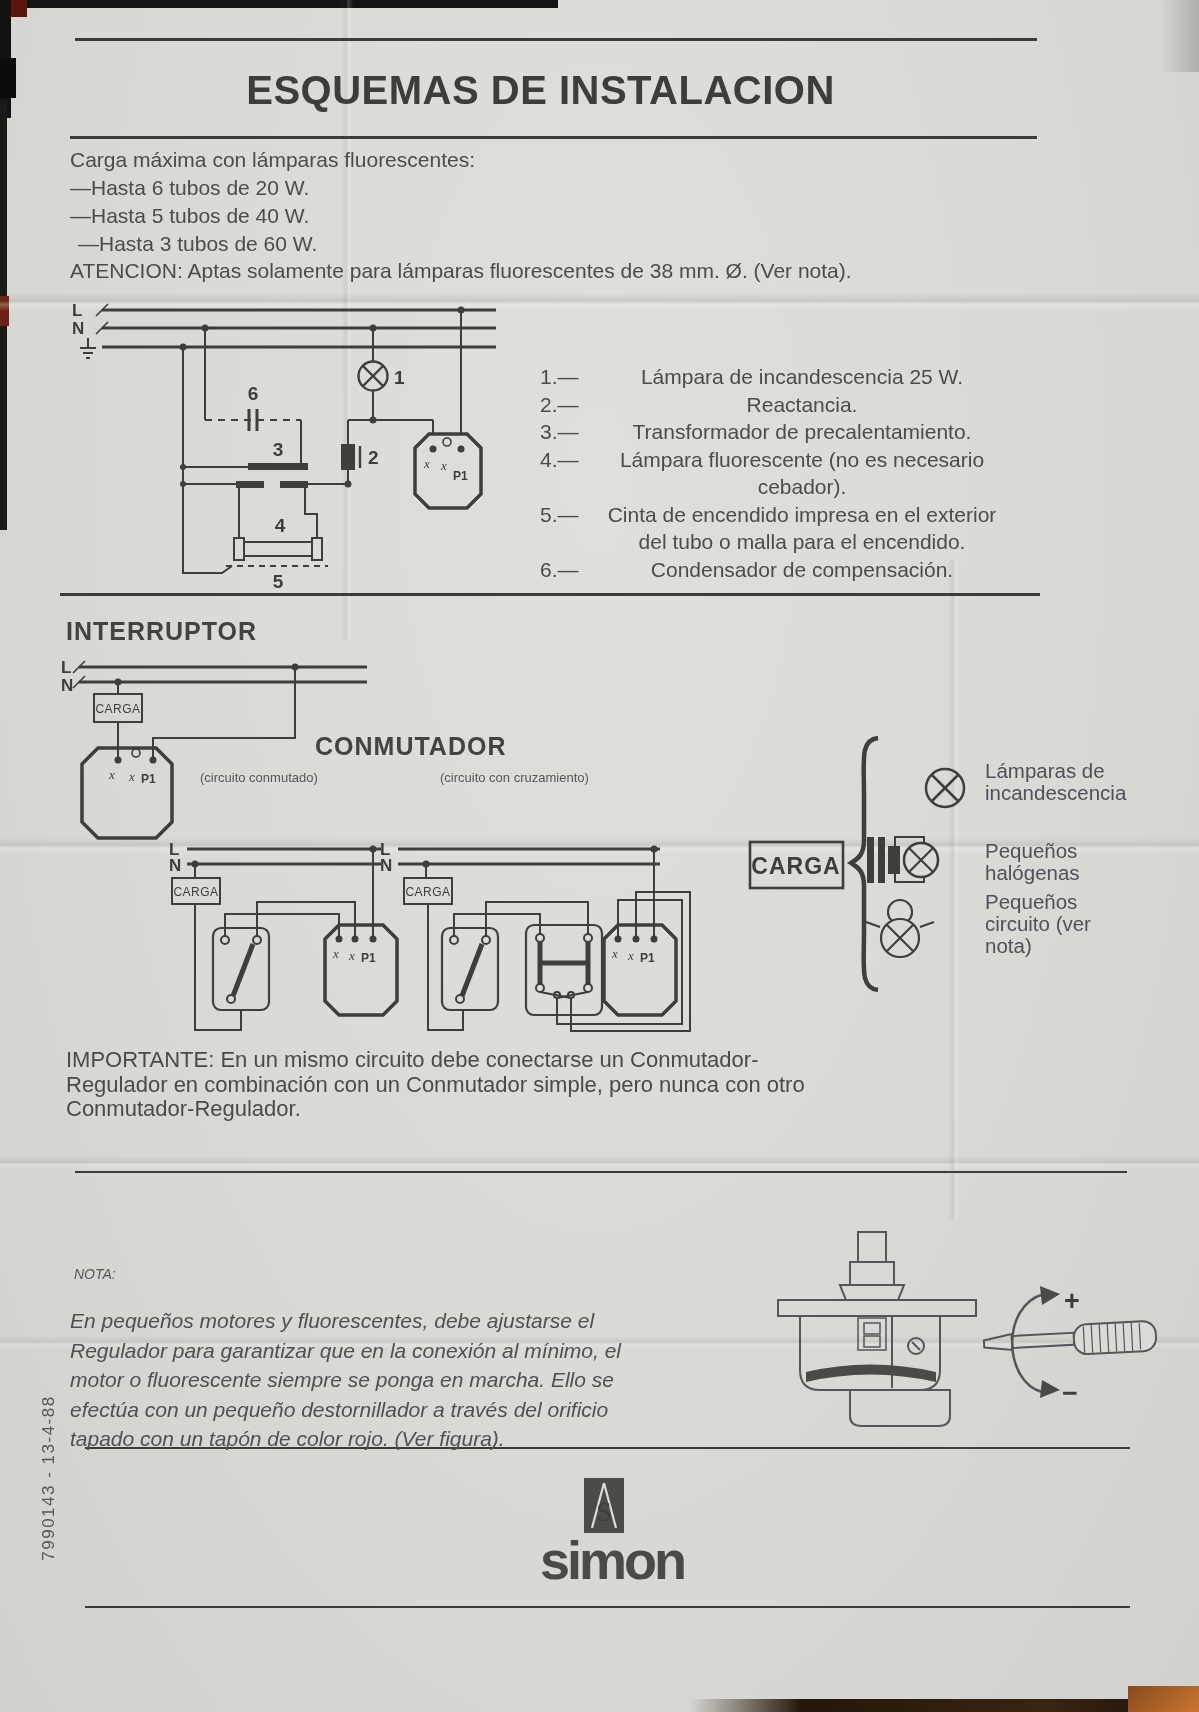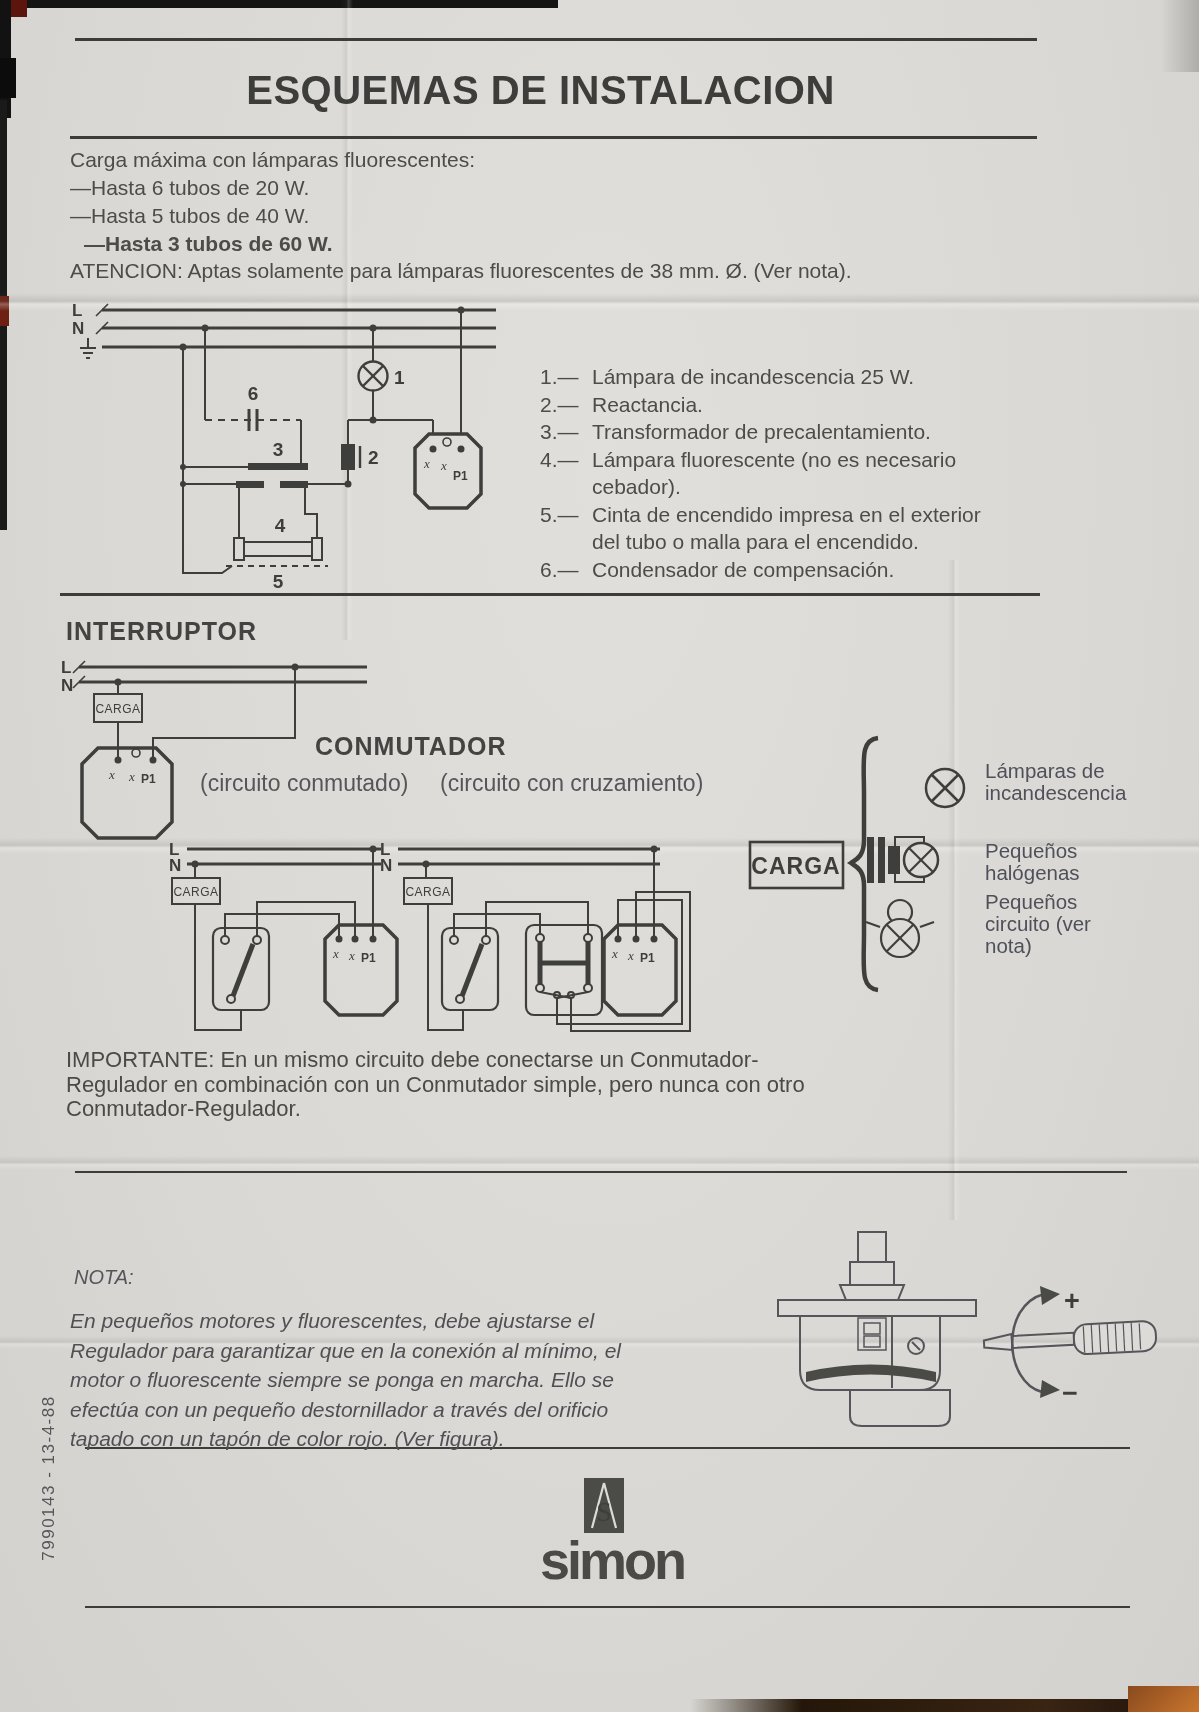--- a/index.html
+++ b/index.html
@@ -8,25 +8,25 @@
     background:radial-gradient(ellipse at 50% 28%, #e0dfdb 0%, #dad9d5 55%, #d2d1cd 100%);
     font-family:"Liberation Sans",sans-serif;color:#4a4a48;
   }
   .abs{position:absolute;}
   .rule{position:absolute;background:#3c3c3a;}
   .txt{position:absolute;font-family:"Liberation Sans",sans-serif;color:#4c4c4a;}
   .title{font-size:40px;font-weight:bold;letter-spacing:.5px;color:#3d3d3b;text-align:center;}
   .spec{font-size:21px;}
   .legend-row{display:flex;line-height:27.5px;font-size:21px;color:#4c4c4a;}
   .legend-num{width:52px;flex:0 0 52px;}
-  .legend-text{width:420px;}
+  .legend-text{width:420px;text-align:center;}
   .h1{font-size:25px;font-weight:bold;letter-spacing:1px;color:#434341;}
-  .cap{font-size:23px;color:#56565a;}
+  .cap{font-size:13px;color:#56565a;}
   .para{font-size:22px;line-height:24.5px;color:#4a4a48;}
-  .nota-h{font-style:italic;font-size:20px;color:#55555a;}
+  .nota-h{font-style:italic;font-size:14px;color:#55555a;}
   .nota-b{font-style:italic;font-size:21px;line-height:29.5px;color:#505054;margin-top:11px;}
   .loadlbl{font-size:20.5px;line-height:22px;color:#50505a;}
   .simon{font-size:54px;font-weight:900;letter-spacing:-3px;color:#4a4a46;line-height:52px;text-align:center;}
   .vcode{font-size:17px;letter-spacing:1.5px;color:#55555a;text-align:center;transform:translate(-50%,-50%) rotate(-90deg);}
   svg{position:absolute;overflow:visible;}
   svg text{font-family:"Liberation Sans",sans-serif;fill:#3e3e3c;}
   .t17{font-size:17px;font-weight:bold;}
   .t19{font-size:19px;font-weight:bold;}
   .t12{font-size:12px;font-weight:bold;}
   .t11{font-size:12px;letter-spacing:.5px;}
@@ -62,21 +62,21 @@
   <div class="rule" style="left:60px;top:593px;width:980px;height:3px;"></div>
   <div class="rule" style="left:75px;top:1171px;width:1052px;height:2px;"></div>
   <div class="rule" style="left:85px;top:1447px;width:1045px;height:2px;"></div>
   <div class="rule" style="left:85px;top:1606px;width:1045px;height:2px;"></div>
 
   <div class="txt title" style="left:58px;top:68px;width:965px;">ESQUEMAS DE INSTALACION</div>
 
   <div class="txt spec" style="left:70px;top:148px;">Carga máxima con lámparas fluorescentes:</div>
   <div class="txt spec" style="left:70px;top:176px;">—Hasta 6 tubos de 20 W.</div>
   <div class="txt spec" style="left:70px;top:204px;">—Hasta 5 tubos de 40 W.</div>
-  <div class="txt spec" style="left:84px;top:232px;font-weight:bold;">—Hasta 3 tubos de 60 W.</div>
+  <div class="txt spec" style="left:78px;top:232px;">—Hasta 3 tubos de 60 W.</div>
   <div class="txt spec" style="left:70px;top:259px;">ATENCION: Aptas solamente para lámparas fluorescentes de 38 mm. Ø. (Ver nota).</div>
 
   <svg style="left:58px;top:292px;" width="460" height="300" viewBox="0 0 460 300">
     <g stroke="#3e3e3c" fill="none" stroke-width="2">
       <text x="14" y="24" class="t17" stroke="none" fill="#3e3e3c">L</text>
       <text x="14" y="42" class="t17" stroke="none" fill="#3e3e3c">N</text>
       <g stroke-width="2">
         <line x1="30" y1="46" x2="30" y2="56"></line>
           <line x1="22" y1="56" x2="38" y2="56"></line>
         <line x1="25" y1="61" x2="35" y2="61"></line>

